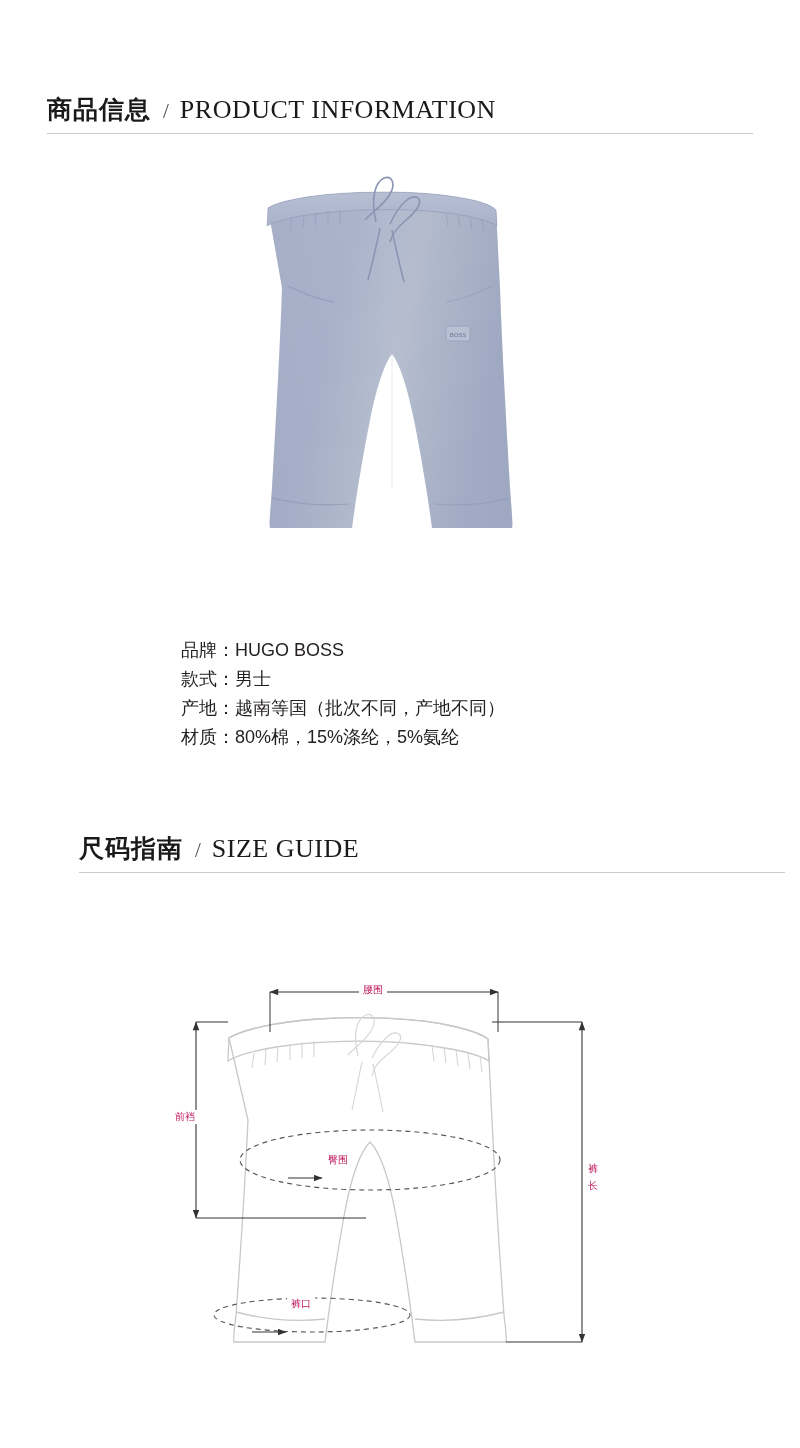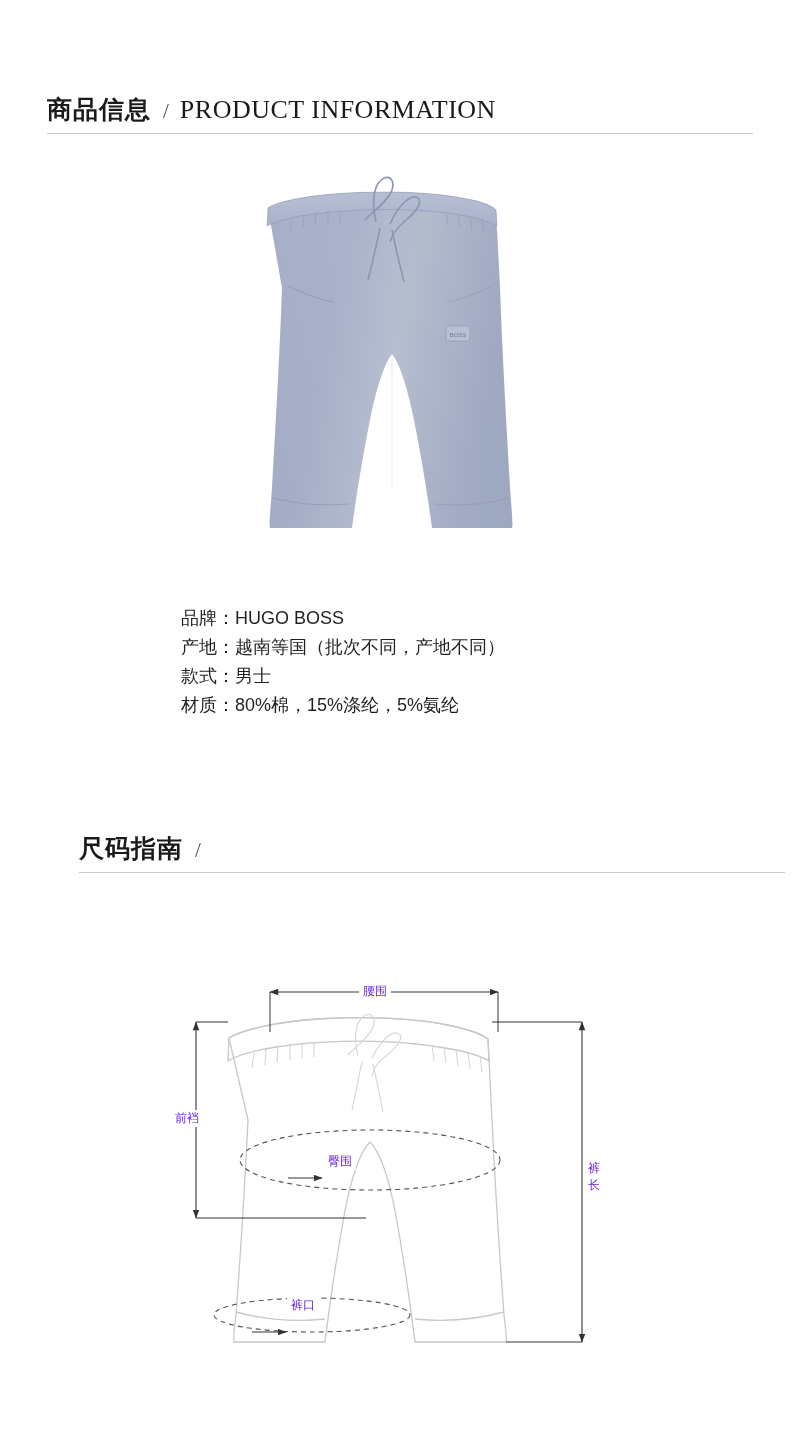--- a/index.html
+++ b/index.html
@@ -61,21 +61,21 @@
     left: 200px;
     top: 168px;
     width: 400px;
     height: 420px;
   }
 
   
   #spec-list {
     position: absolute;
     left: 181px;
-    top: 604px;
+    top: 636px;
     width: 560px;
   }
   .spec-row {
     font-size: 18px;
     line-height: 29px;
     color: #231f20;
     white-space: nowrap;
   }
   .spec-row .label { }
   .spec-row .value { }
@@ -83,22 +83,22 @@
   
   #size-diagram {
     position: absolute;
     left: 170px;
     top: 960px;
     width: 470px;
     height: 400px;
   }
   .dim-label {
     position: absolute;
-    font-size: 12px;
-    color: #6d28d9;
+    font-size: 10px;
+    color: #be185d;
     background: #ffffff;
     padding: 0 4px;
     white-space: nowrap;
   }
 </style>
 </head>
 <body>
 
 <div class="section-head" id="head-product">
   <div class="titles">
@@ -197,34 +197,35 @@
 
     <path d="M192 186 C 192 230, 192 280, 192 320" fill="none" stroke="rgba(140,150,180,0.18)" stroke-width="1"></path>
   </svg>
 </div>
 
 <div id="spec-list">
   <div class="spec-row">
     <span class="label">品牌：</span><span class="value">HUGO BOSS</span>
   </div>
   <div class="spec-row">
+    <span class="label">款式：</span><span class="value">男士</span>
+  </div>
+  <div class="spec-row">
     <span class="label">产地：</span><span class="value">越南等国（批次不同，产地不同）</span>
-  </div>
-  <div class="spec-row">
-    <span class="label">款式：</span><span class="value">男士</span>
   </div>
   <div class="spec-row">
     <span class="label">材质：</span><span class="value">80%棉，15%涤纶，5%氨纶</span>
   </div>
 </div>
 
 <div class="section-head" id="head-size">
   <div class="titles">
     <span class="cn">尺码指南</span>
     <span class="slash">/</span>
+    <span class="en">SIZE  GUIDE</span>
   </div>
   <div class="rule"></div>
 </div>
 
 <div id="size-diagram">
   <svg viewBox="0 0 470 400" width="470" height="400">
     <defs>
       <marker id="arrHead" markerWidth="9" markerHeight="9" refX="7.5" refY="3" orient="auto">
         <path d="M0,0 L8,3 L0,6 z" fill="#333333"></path>
       </marker>

